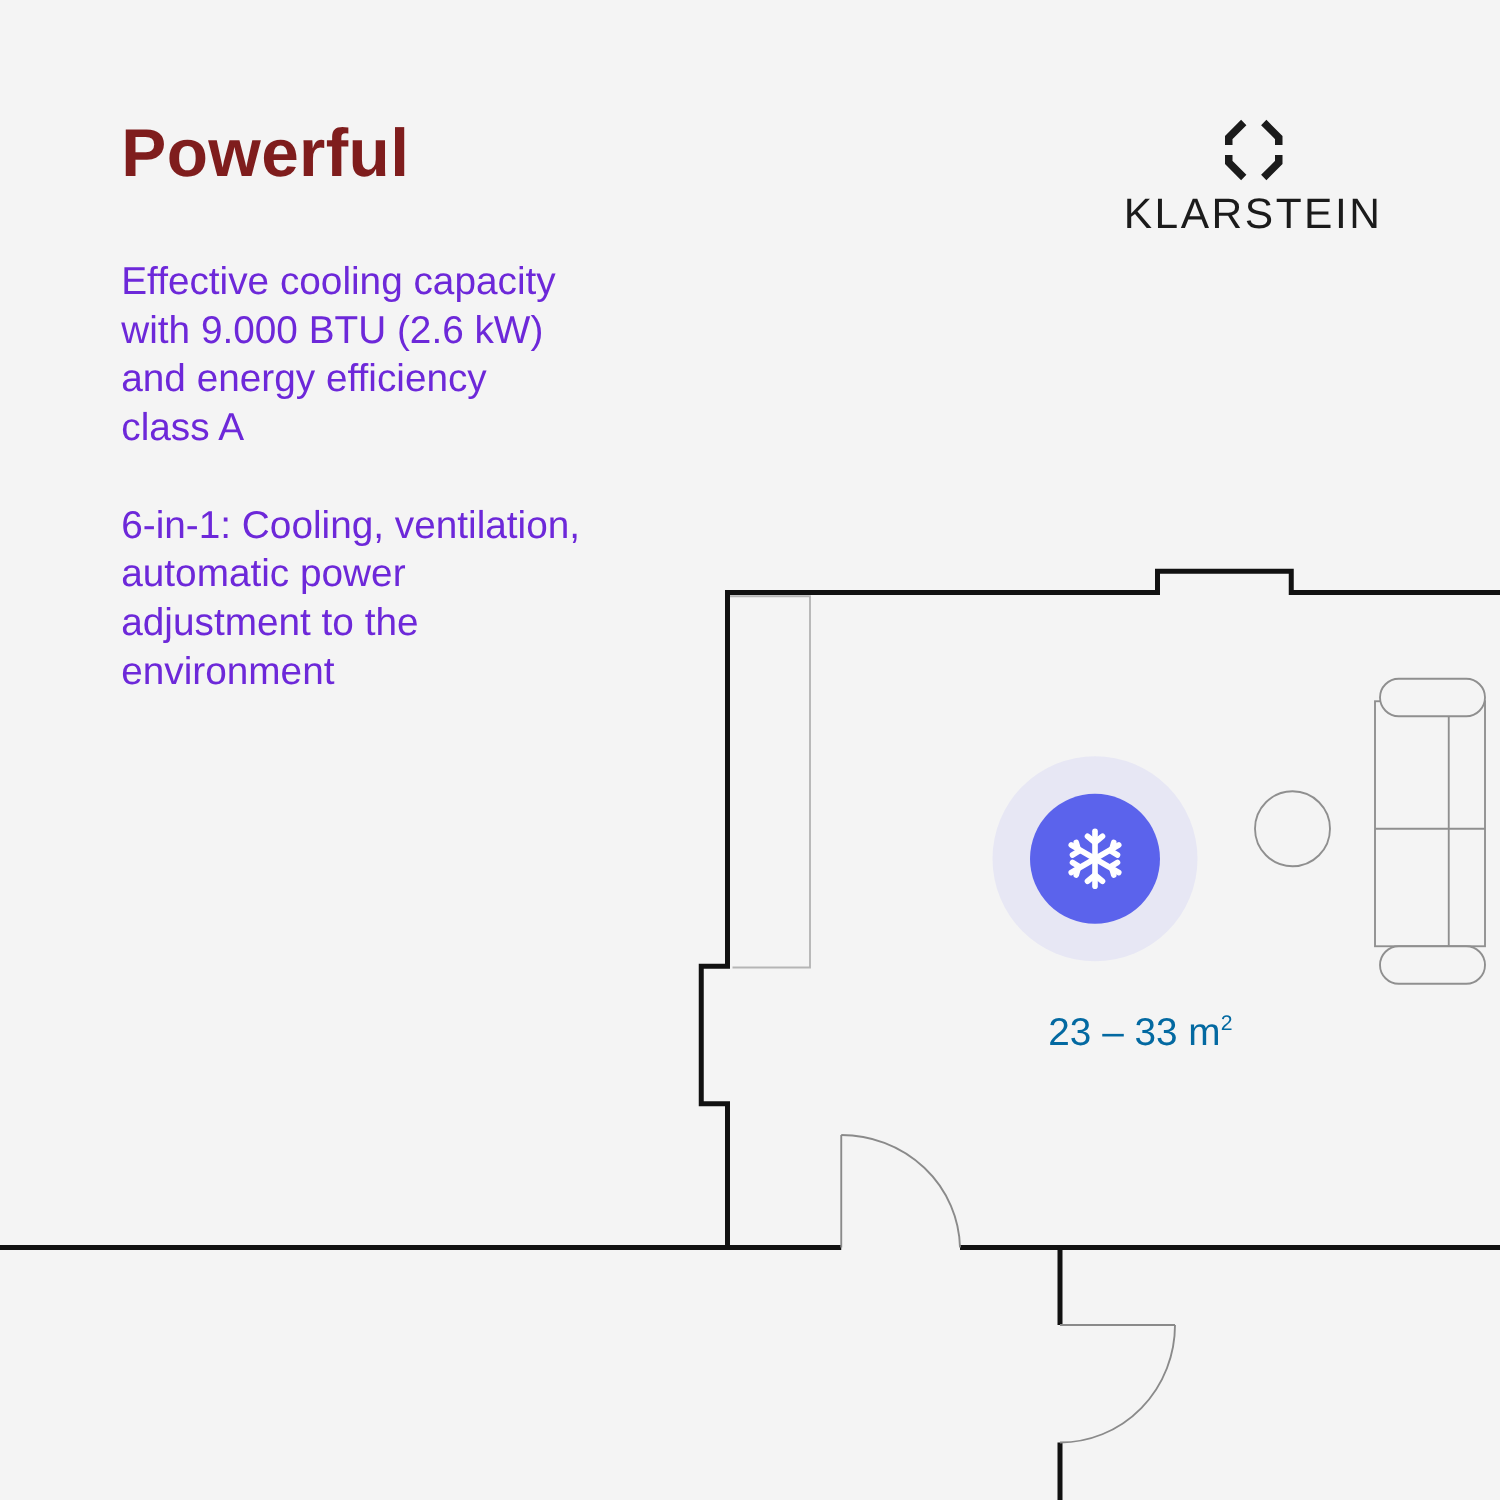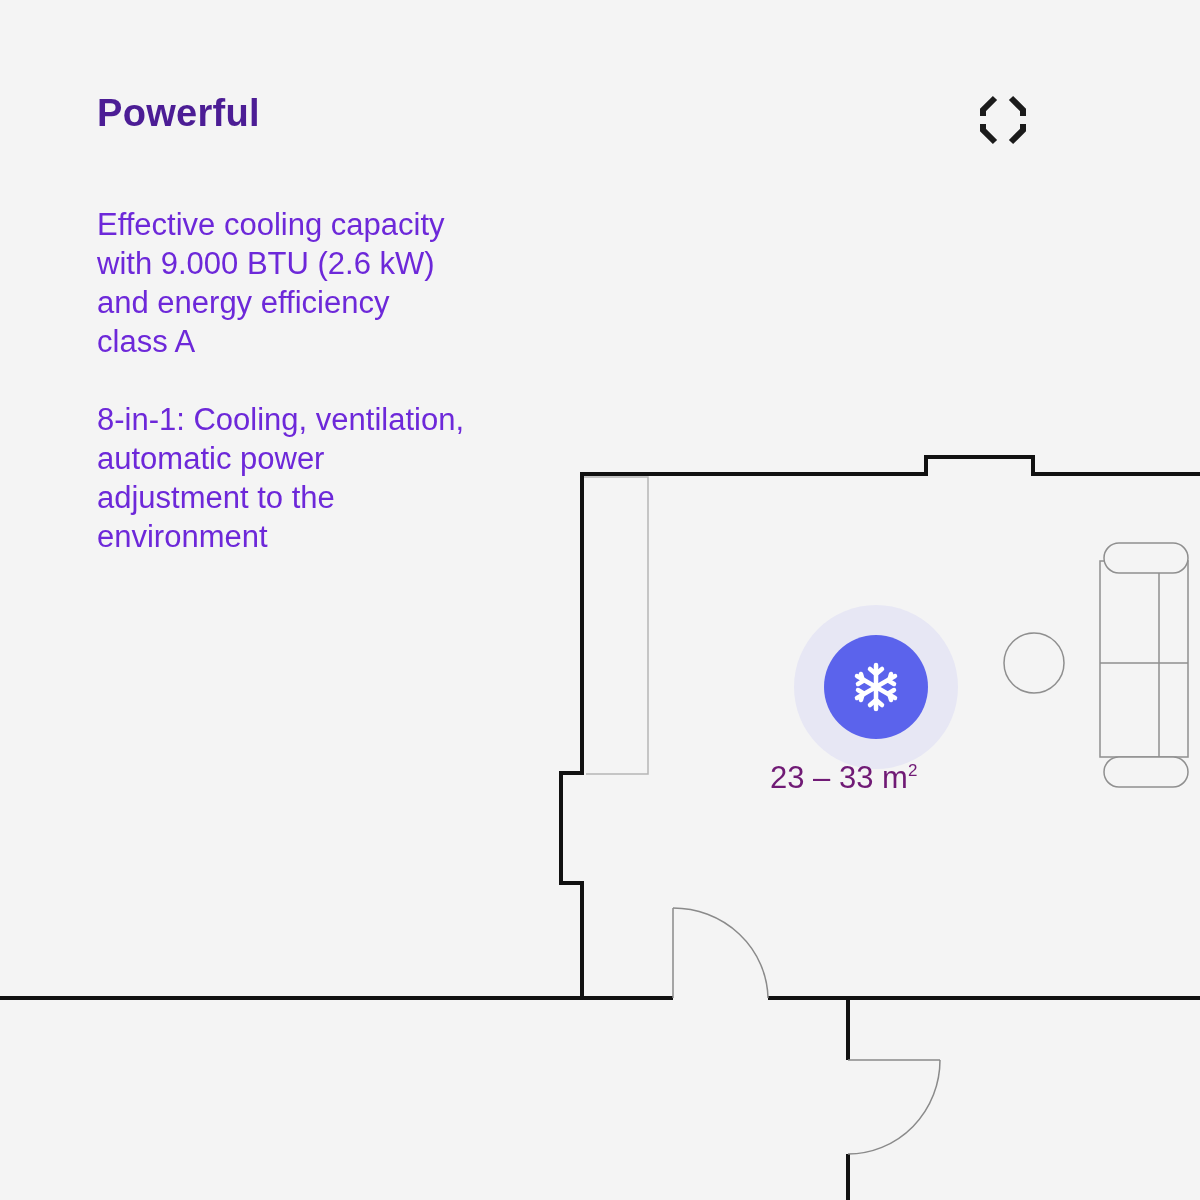--- a/index.html
+++ b/index.html
@@ -12,24 +12,24 @@
     }
     body {
       position: relative;
       font-family: "Liberation Sans", "DejaVu Sans", sans-serif;
       color: #1a1a1a;
     }
     .headline {
       position: absolute;
       left: 97px;
       top: 92px;
-      font-size: 38px;
+      font-size: 54px;
       font-weight: 600;
       letter-spacing: 0.3px;
-      color: #4c1d95;
+      color: #7f1d1d;
       margin: 0;
     }
     .para {
       position: absolute;
       left: 97px;
       width: 470px;
       font-size: 31px;
       line-height: 39px;
       color: #6d28d9;
       margin: 0;
@@ -89,54 +89,55 @@
       align-items: center;
       justify-content: center;
     }
     .snowflake-icon {
       width: 54px;
       height: 54px;
     }
     .area-label {
       position: absolute;
       left: 770px;
-      top: 760px;
+      top: 808px;
       width: 216px;
-      text-align: left;
+      text-align: right;
       font-size: 31px;
-      color: #701a75;
+      color: #0369a1;
       margin: 0;
     }
     .area-label sup {
       font-size: 17px;
       vertical-align: 12px;
     }
   </style>
 </head>
 <body>
 
 <h1 class="headline">Powerful</h1>
 <p class="para para-1">Effective cooling capacity
 with 9.000 BTU (2.6 kW)
 and energy efficiency
 class A</p>
-<p class="para para-2">8-in-1: Cooling, ventilation,
+<p class="para para-2">6-in-1: Cooling, ventilation,
 automatic power
 adjustment to the
 environment</p>
 
 <div class="logo">
   <svg class="logo-mark" viewBox="0 0 52 52">
     <g fill="none" stroke="#1b1b1b" stroke-width="6" stroke-linecap="butt">
       <polyline points="18,4 6,16 6,22"></polyline>
       <polyline points="34,4 46,16 46,22"></polyline>
       <polyline points="6,30 6,36 18,48"></polyline>
       <polyline points="46,30 46,36 34,48"></polyline>
     </g>
   </svg>
+  <span class="logo-text">KLARSTEIN</span>
 </div>
 
 <svg class="floorplan" viewBox="0 0 1200 1200">
 
   <g fill="none" stroke="#b5b5b5" stroke-width="1.5">
 
     <polyline points="584,477 648,477 648,774 586,774"></polyline>
   </g>
 
   <g fill="none" stroke="#111111" stroke-width="4" stroke-linejoin="miter">

